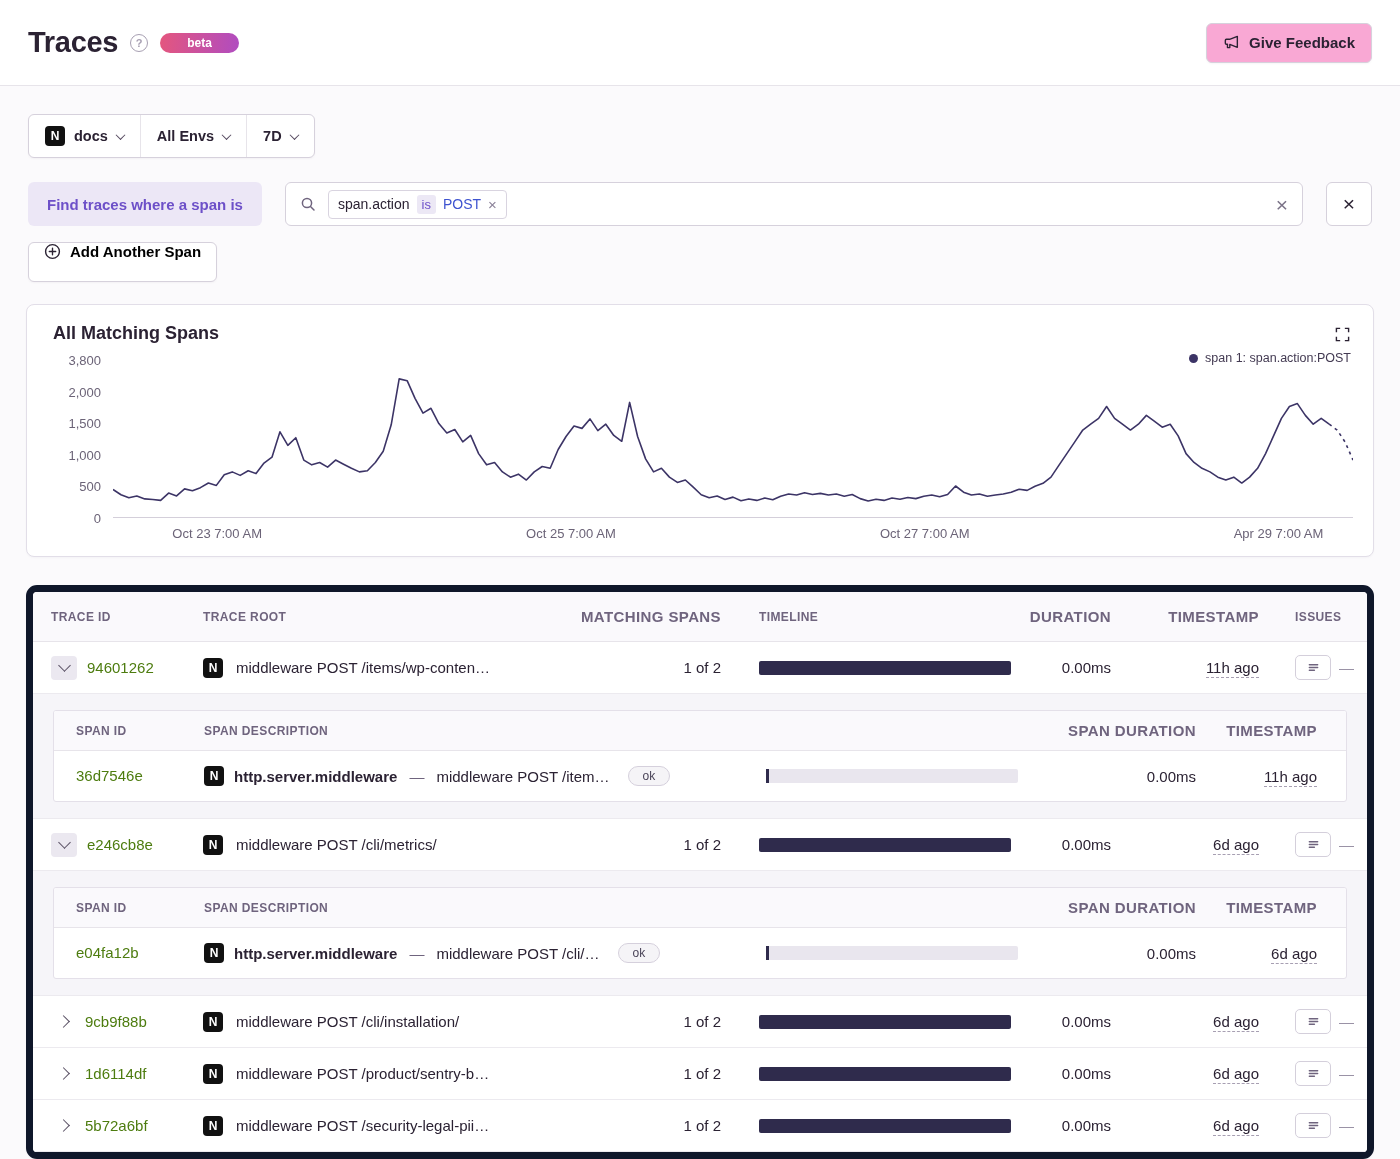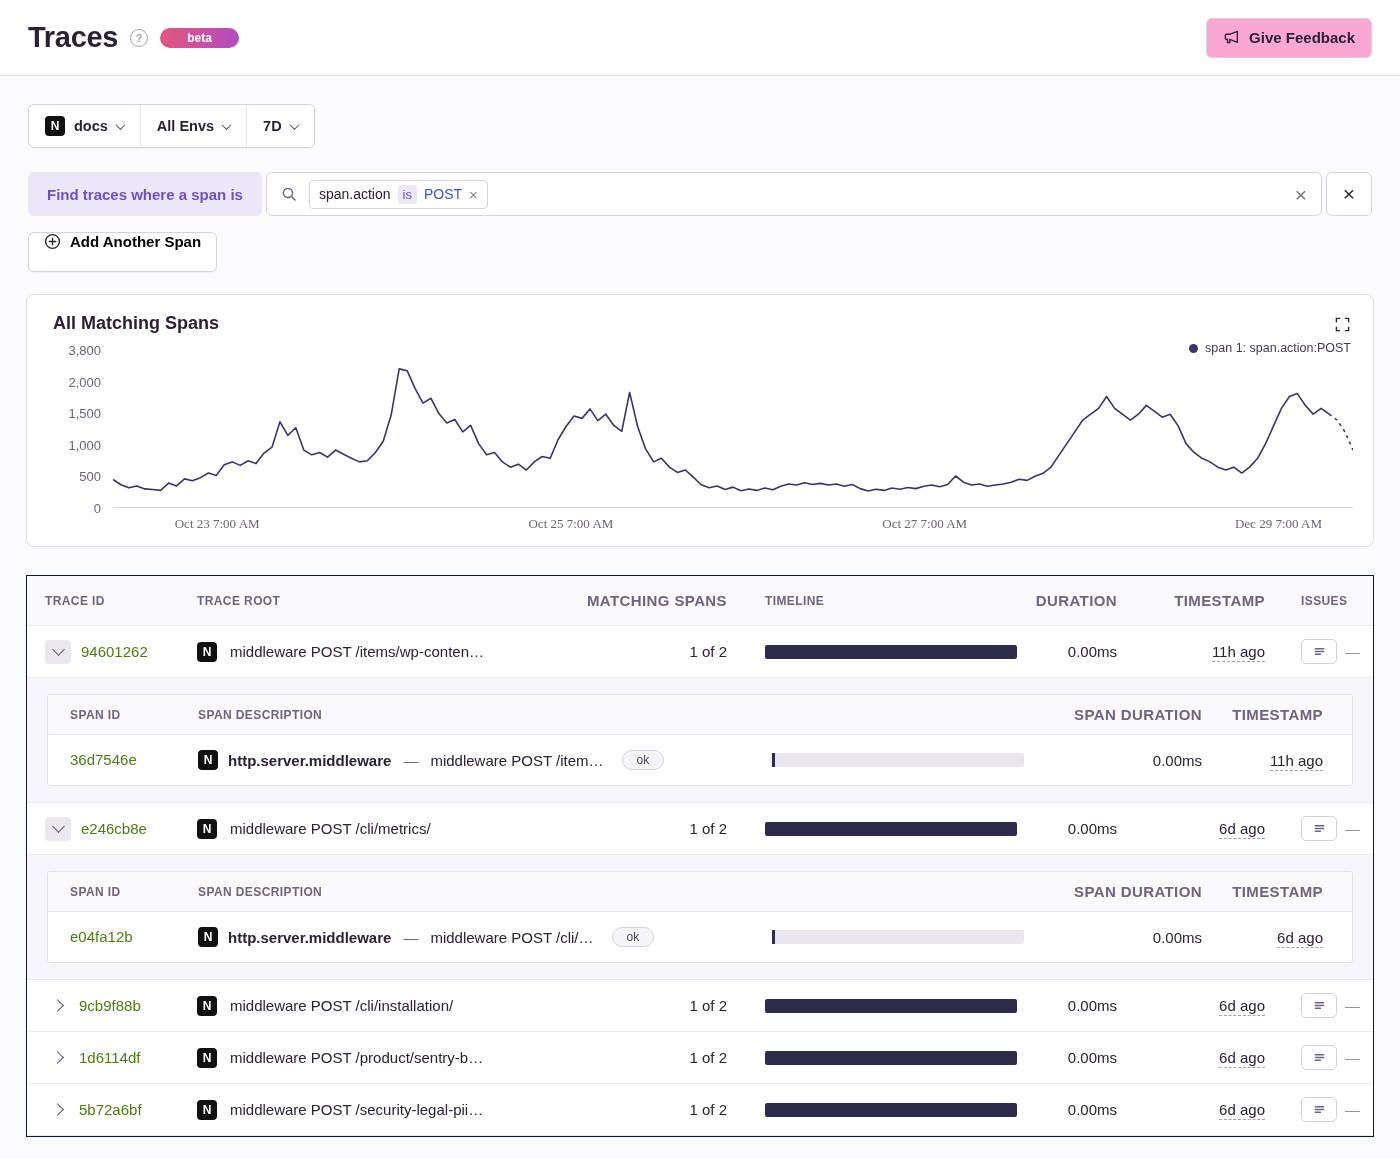--- a/index.html
+++ b/index.html
@@ -3,21 +3,21 @@
 <meta charset="utf-8">
 <style>
   * { margin:0; padding:0; box-sizing:border-box; }
   html,body { width:1400px; height:1159px; overflow:hidden; }
   body {
     font-family:"Liberation Sans","DejaVu Sans",sans-serif;
     background:#fbfafc; color:#2b2233;
   }
   
   .app-header {
-    height:76px; background:#fff; border-bottom:1px solid #e7e4ea;
+    height:86px; background:#fff; border-bottom:1px solid #e7e4ea;
     display:flex; align-items:center; padding:0 28px;
   }
   .page-title { font-size:29px; font-weight:700; letter-spacing:-.3px; }
   .help-icon {
     width:18px; height:18px; border-radius:50%; border:1.5px solid #a79fb2;
     color:#a79fb2; font-size:11px; font-weight:700; display:inline-flex;
     align-items:center; justify-content:center; margin-left:12px;
   }
   .beta-badge {
     margin-left:12px; padding:3px 27px; border-radius:20px; font-size:12px;
@@ -44,21 +44,21 @@
   .caret {
     width:7px; height:7px; border-right:1.6px solid #55495f;
     border-bottom:1.6px solid #55495f; transform:rotate(45deg) translate(-1px,-1px);
   }
   .nlogo {
     width:20px; height:20px; background:#111; border-radius:4px; color:#fff;
     font-size:12px; font-weight:700; display:inline-flex; align-items:center;
     justify-content:center; flex:0 0 auto;
   }
   
-  .search-row { margin:24px 28px 0; display:flex; gap:4px; align-items:stretch; }
+  .search-row { margin:24px 28px 0; display:flex; gap:23px; align-items:stretch; }
   .where-chip {
     background:#ece7f6; color:#6d50c8; font-weight:700; font-size:15px;
     border-radius:6px; display:flex; align-items:center; padding:0 19px; height:44px;
   }
   .search-box {
     flex:1; height:44px; background:#fff; border:1px solid #d6d1dc; border-radius:6px;
     display:flex; align-items:center; padding:0 14px; gap:12px;
   }
   .token-chip {
     display:flex; align-items:center; gap:7px; height:29px; padding:0 9px;
@@ -99,25 +99,25 @@
   .y-axis { width:66px; position:relative; height:158px; }
   .y-tick {
     position:absolute; right:12px; transform:translateY(50%);
     font-size:13px; color:#6b6377;
   }
   .plot { flex:1; position:relative; height:158px; border-bottom:1px solid #d4cfda; }
   .plot svg { position:absolute; inset:0; width:100%; height:100%; }
   .x-axis { margin-left:66px; position:relative; height:26px; }
   .x-tick {
     position:absolute; top:8px; transform:translateX(-50%);
-    font-size:13px; color:#6b6377; white-space:nowrap;font-family:Liberation Serif, serif;
+    font-size:13px; color:#6b6377; white-space:nowrap;
   }
   
   .table-panel {
-    margin:28px 26px 0; background:#fff; border:1px solid #0f172a; border-radius:0;
+    margin:28px 26px 0; background:#fff; border:7px solid #0f172a; border-radius:11px;
     overflow:hidden; box-shadow:0 1px 2px rgba(43,34,51,.03);
   }
   .t-head, .t-row {
     display:grid; grid-template-columns:170px 1fr 150px 290px 110px 150px 92px;
     align-items:center;
   }
   .t-head {
     height:50px; background:#faf9fc; border-bottom:1px solid #e7e4ea;
     font-size:12px; font-weight:700; color:#6f647e; letter-spacing:.4px;
   }
@@ -263,21 +263,21 @@
       <svg id="chart-svg" preserveAspectRatio="none" viewBox="0 0 1244 158">
         <polyline id="chart-line" fill="none" stroke="#3c3466" stroke-width="1.6" stroke-linejoin="round" points="0.0,130.3 8.0,135.6 15.9,138.6 23.9,136.8 31.9,139.8 39.9,140.4 47.8,141.3 55.8,133.9 63.8,136.8 71.8,129.7 79.7,131.5 87.7,128.5 95.7,123.8 103.7,126.2 111.6,115.5 119.6,112.6 127.6,116.1 135.6,111.4 143.5,114.3 151.5,103.7 159.5,97.8 167.5,72.3 175.4,85.9 183.4,78.2 191.4,100.7 199.4,105.5 207.3,103.1 215.3,107.8 223.3,100.7 231.3,104.9 239.2,109.0 247.2,112.6 255.2,111.4 263.2,103.1 271.1,91.8 279.1,65.2 287.1,19.0 295.1,20.8 303.0,38.6 311.0,53.4 319.0,48.6 326.9,64.0 334.9,73.5 342.9,69.9 350.9,82.4 358.8,75.9 366.8,94.2 374.8,105.5 382.8,103.1 390.7,112.6 398.7,117.9 406.7,114.9 414.7,120.8 422.6,112.6 430.6,107.2 438.6,109.0 446.6,90.1 454.5,77.0 462.5,66.4 470.5,68.8 478.5,59.3 486.4,71.1 494.4,64.6 502.4,75.9 510.4,81.8 518.3,42.7 526.3,77.0 534.3,99.5 542.3,112.6 550.2,109.0 558.2,117.9 566.2,123.2 574.2,120.8 582.1,128.0 590.1,135.6 598.1,138.6 606.1,136.8 614.0,140.4 622.0,138.0 630.0,141.6 637.9,139.8 645.9,141.3 653.9,138.9 661.9,140.7 669.8,137.1 677.8,134.8 685.8,135.9 693.8,133.6 701.7,135.4 709.7,134.2 717.7,135.9 725.7,134.8 733.6,137.1 741.6,135.4 749.6,139.5 757.6,141.9 765.5,140.1 773.5,141.3 781.5,138.9 789.5,140.1 797.4,138.3 805.4,139.5 813.4,137.1 821.4,135.9 829.3,137.7 837.3,135.4 845.3,126.8 853.3,133.0 861.2,135.9 869.2,134.8 877.2,137.1 885.2,135.9 893.1,134.8 901.1,133.0 909.1,130.0 917.1,131.2 925.0,127.1 933.0,124.1 941.0,117.9 948.9,106.0 956.9,94.2 964.9,82.4 972.9,70.5 980.8,64.6 988.8,58.7 996.8,46.8 1004.8,58.7 1012.7,64.6 1020.7,70.5 1028.7,64.6 1036.7,55.7 1044.6,61.6 1052.6,67.6 1060.6,64.6 1068.6,76.4 1076.5,94.2 1084.5,103.1 1092.5,109.0 1100.5,112.6 1108.4,117.9 1116.4,120.8 1124.4,117.9 1132.4,123.8 1140.3,117.9 1148.3,109.0 1156.3,94.2 1164.3,76.4 1172.2,58.7 1180.2,46.8 1188.2,43.9 1196.2,55.7 1204.1,64.6 1212.1,58.7 1220.1,64.6"></polyline>
         <polyline id="chart-line-tail" fill="none" stroke="#3c3466" stroke-width="1.6" stroke-dasharray="3 4" stroke-linejoin="round" points="1220.1,64.6 1228.1,70.5 1236.0,82.4 1244.0,100.7"></polyline>
       </svg>
     </div>
   </div>
   <div class="x-axis" id="x-axis">
       <div class="x-tick" style="left: 8.4%;">Oct 23 7:00 AM</div>
       <div class="x-tick" style="left: 36.93%;">Oct 25 7:00 AM</div>
       <div class="x-tick" style="left: 65.46%;">Oct 27 7:00 AM</div>
-      <div class="x-tick" style="left: 93.99%;">Dec 29 7:00 AM</div>
+      <div class="x-tick" style="left: 93.99%;">Apr 29 7:00 AM</div>
     </div>
 </section>
 
 <section class="table-panel">
   <div class="t-head">
     <div class="c-trace">TRACE ID</div>
     <div>TRACE ROOT</div>
     <div class="c-match">MATCHING SPANS</div>
     <div class="c-timeline">TIMELINE</div>
     <div class="c-dur">DURATION</div>

